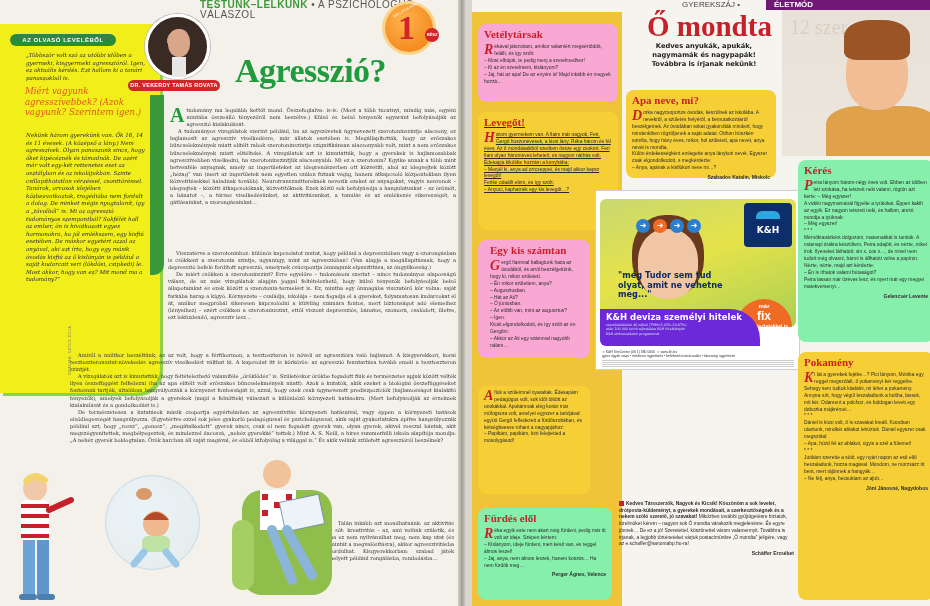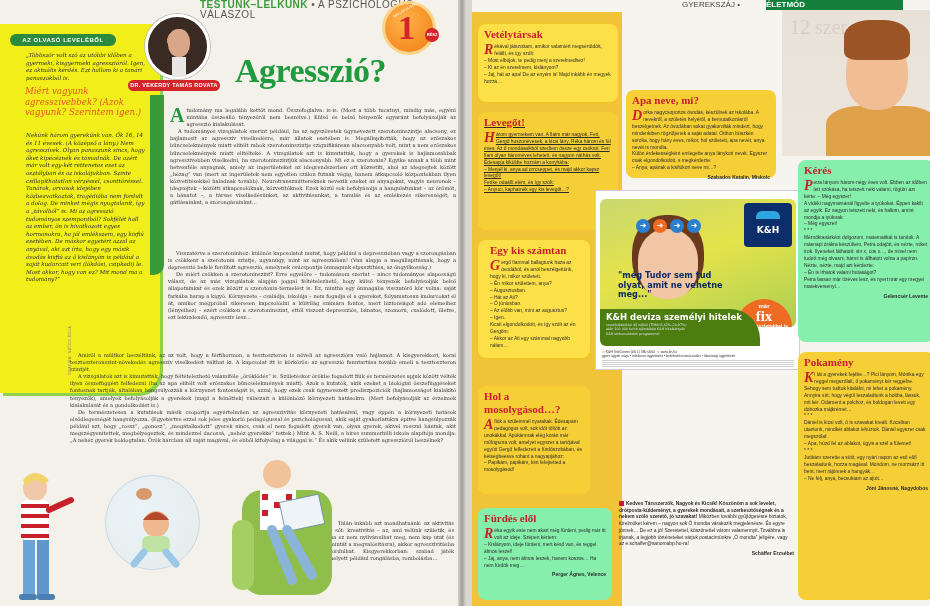--- a/index.html
+++ b/index.html
@@ -44,24 +44,24 @@
   .illus-dad { position: absolute; left: 232px; top: 450px; width: 110px; height: 150px; }
   .credit { position: absolute; left: 68px; top: 375px; transform: rotate(-90deg); transform-origin: left top; font-family: "Liberation Sans", sans-serif; font-size: 3.5px; color: #777; letter-spacing: 0.5px; }
 
   
   .gutter { position: absolute; left: 458px; top: 0; width: 8px; height: 606px; background: linear-gradient(90deg, #d6d2c8, #a29d93, #dcd8cf); }
 
   
   .right-page { position: absolute; left: 464px; top: 0; width: 466px; height: 606px; background: #f6f4ee; overflow: hidden; margin-left: 8px; }
   .rp-header { position: absolute; left: 210px; top: 0; width: 256px; height: 10px; font-family: "Liberation Sans", sans-serif; font-size: 8px; line-height: 10px; }
   .rp-header .rh-a { color: #444; padding-left: 0; }
-  .rp-header .rh-b { position: absolute; left: 84px; top: 0; width: 137px; height: 10px; background: #15803d; color: #fff; padding-left: 0; font-weight: bold; }
+  .rp-header .rh-b { position: absolute; left: 84px; top: 0; width: 164px; height: 10px; background: #701a75; color: #fff; padding-left: 8px; font-weight: bold; }
 
   .card { position: absolute; border-radius: 8px; padding: 4px 6px; font-family: "Liberation Sans", sans-serif; font-size: 4.9px; line-height: 6.9px; color: #2b2b2b; }
-  .card-green { background: #fde047; box-shadow: 0 0 0 2px #eec52b; }
+  .card-green { background: #f9a8d4; box-shadow: 0 0 0 2px #eec52b; }
   .card-yellow { background: #f6cf36; }
   .card-lime { background: #86efac; }
   .card-title { font-family: "Liberation Serif", serif; font-weight: bold; color: #c8202a; font-size: 11px; line-height: 13px; margin-bottom: 3px; }
   .card-dropcap { float: left; font-family: "Liberation Serif", serif; font-weight: bold; font-style: italic; color: #c8202a; font-size: 14px; line-height: 12px; margin-right: 1px; }
   .card p { margin: 0; }
   .sig { text-align: right; font-weight: bold; font-size: 5px; margin-top: 2px; }
 
   .yellow-strip { position: absolute; left: 0; top: 12px; width: 150px; height: 594px; background: #f0c338; }
 
   .main-title { position: absolute; left: 175px; top: 10px; font-family: "Liberation Serif", serif; font-weight: bold; color: #c8202a; font-size: 29px; }
@@ -77,23 +77,23 @@
   .ad-photo { position: absolute; left: 4px; top: 8px; width: 196px; height: 128px; background: linear-gradient(160deg, #c8d870 0%, #e6e34a 45%, #a9cf53 100%); border-radius: 6px; overflow: hidden; }
   .ad-logo { position: absolute; right: 4px; top: 4px; width: 48px; height: 44px; background: #0c2f6b; border-radius: 4px; color: #fff; font-family: "DejaVu Sans", sans-serif; font-weight: bold; font-size: 9px; text-align: center; padding-top: 22px; }
   .ad-logo::before { content: ""; position: absolute; left: 12px; top: 8px; width: 24px; height: 8px; background: #2ea6e0; border-radius: 6px 6px 0 0; }
   .ad-arrows { position: absolute; left: 36px; top: 20px; display: flex; gap: 3px; }
   .ad-arrow { width: 14px; height: 14px; border-radius: 50%; background: #2a7fd0; color: #fff; font-size: 8px; line-height: 14px; text-align: center; font-family: "DejaVu Sans", sans-serif; }
   .ad-arrow.orange { background: #ef6b24; }
   .ad-girl { position: absolute; left: 38px; top: 30px; width: 60px; height: 70px; background: #f1c6a4; border-radius: 45%; box-shadow: 0 -8px 0 6px #6b3a1e; }
   .ad-quote { position: absolute; left: 18px; top: 72px; width: 110px; font-family: "DejaVu Sans", sans-serif; font-weight: bold; font-size: 8.2px; line-height: 9.6px; color: #102a64; }
   .ad-fix { position: absolute; right: 4px; top: 100px; width: 56px; height: 56px; border-radius: 50%; background: #ef6b24; color: #fff; font-family: "Liberation Sans", sans-serif; text-align: center; font-weight: bold; }
   .ad-fix .mar { display: block; font-size: 6px; margin-top: 4px; }
-  .ad-fix .fix { display: block; font-size: 15px; line-height: 15px; font-family: Liberation Serif, serif; }
+  .ad-fix .fix { display: block; font-size: 12px; line-height: 15px; }
   .ad-fix .small { display: block; font-size: 5px; line-height: 5.6px; }
-  .ad-band { position: absolute; left: 4px; top: 118px; width: 160px; height: 37px; background: #4d7c0f; border-radius: 0 30px 0 6px; padding: 4px 6px; color: #fff; font-family: "DejaVu Sans", sans-serif; }
+  .ad-band { position: absolute; left: 4px; top: 118px; width: 160px; height: 37px; background: #6d28d9; border-radius: 0 30px 0 6px; padding: 4px 6px; color: #fff; font-family: "DejaVu Sans", sans-serif; }
   .ad-band .head { font-weight: bold; font-size: 8.5px; line-height: 9px; }
   .ad-band .bullets { font-size: 3.3px; line-height: 4.4px; margin-top: 1px; color: #dbe6f6; }
   .ad-foot { position: absolute; left: 6px; top: 159px; width: 192px; font-family: "Liberation Sans", sans-serif; font-size: 3.4px; line-height: 4.4px; color: #333; }
   .ad-foot .arrow { color: #ef6b24; }
   .ad-fine { height: 8px; margin-top: 1px; background: repeating-linear-gradient(180deg, #999 0 1px, transparent 1px 2px); opacity: 0.5; }
 
   .editor-note { position: absolute; left: 147px; top: 501px; width: 175px; font-family: "Liberation Sans", sans-serif; font-size: 4.9px; line-height: 6.7px; color: #2b2b2b; }
   .editor-note .lead { font-weight: bold; }
   .editor-note .bullet { display: inline-block; width: 5px; height: 5px; background: #c8202a; margin-right: 2px; vertical-align: middle; }
 </style>
@@ -229,33 +229,34 @@
 – Augusztusban.
 – Hát az Ati?
 – Ő júniusban.
 – Az előbb van, mint az augusztus?
 – Igen.
 Kicsit elgondolkodott, és így szólt az én Gergőm:
 – Akkor az Ati egy számmal nagyobb nálam…</span></p>
   </div>
 
   <div class="card card-yellow" style="left:6px; top:386px; width:112px; height:108px;">
-    <div class="card-title">Hol a mosolygásod…?</div>
     <p><span class="card-dropcap">A</span><span style="white-space:pre-line"> fiúk a szüleimnél nyaraltak. Édesapám pedagógus volt, sok időt töltött az unokákkal. Apukámnak elég korán már műfogsora volt, amelyet egyszer a tartójával együtt Gergő felfedezett a fürdőszobában, és kétségbeesve rohant a nagyapjához:
 – Papikám, papikám, kint felejtetted a mosolygásod!</span></p>
   </div>
 
   <div class="card card-lime" style="left:6px; top:508px; width:134px; height:92px;">
     <div class="card-title">Fürdés elől</div>
     <p><span class="card-dropcap">R</span><span style="white-space:pre-line">éka egyik este nem akart még fürdeni, pedig már itt volt az ideje. Szépen kértem:
 – Kislányom, ideje fürdeni, mert késő van, és reggel álmos leszel!
 – Jaj, anya, nem álmos leszek, hanem koszos… Ha nem fürdök meg…</span></p>
     <div class="sig">Perger Ágnes, Velence</div>
   </div>
 
+  <div class="main-title">Ő mondta</div>
+  <div class="main-sub">Kedves anyukák, apukák, nagymamák és nagypapák! Továbbra is írjanak nekünk!</div>
 
   <div class="boy-photo">
     <div class="ghost">12 szer</div>
     <div class="shirt"></div>
     <div class="head"></div>
     <div class="hair"></div>
   </div>
 
   <div class="card card-yellow" style="left:154px; top:90px; width:150px; height:88px;">
     <div class="card-title">Apa neve, mi?</div>

